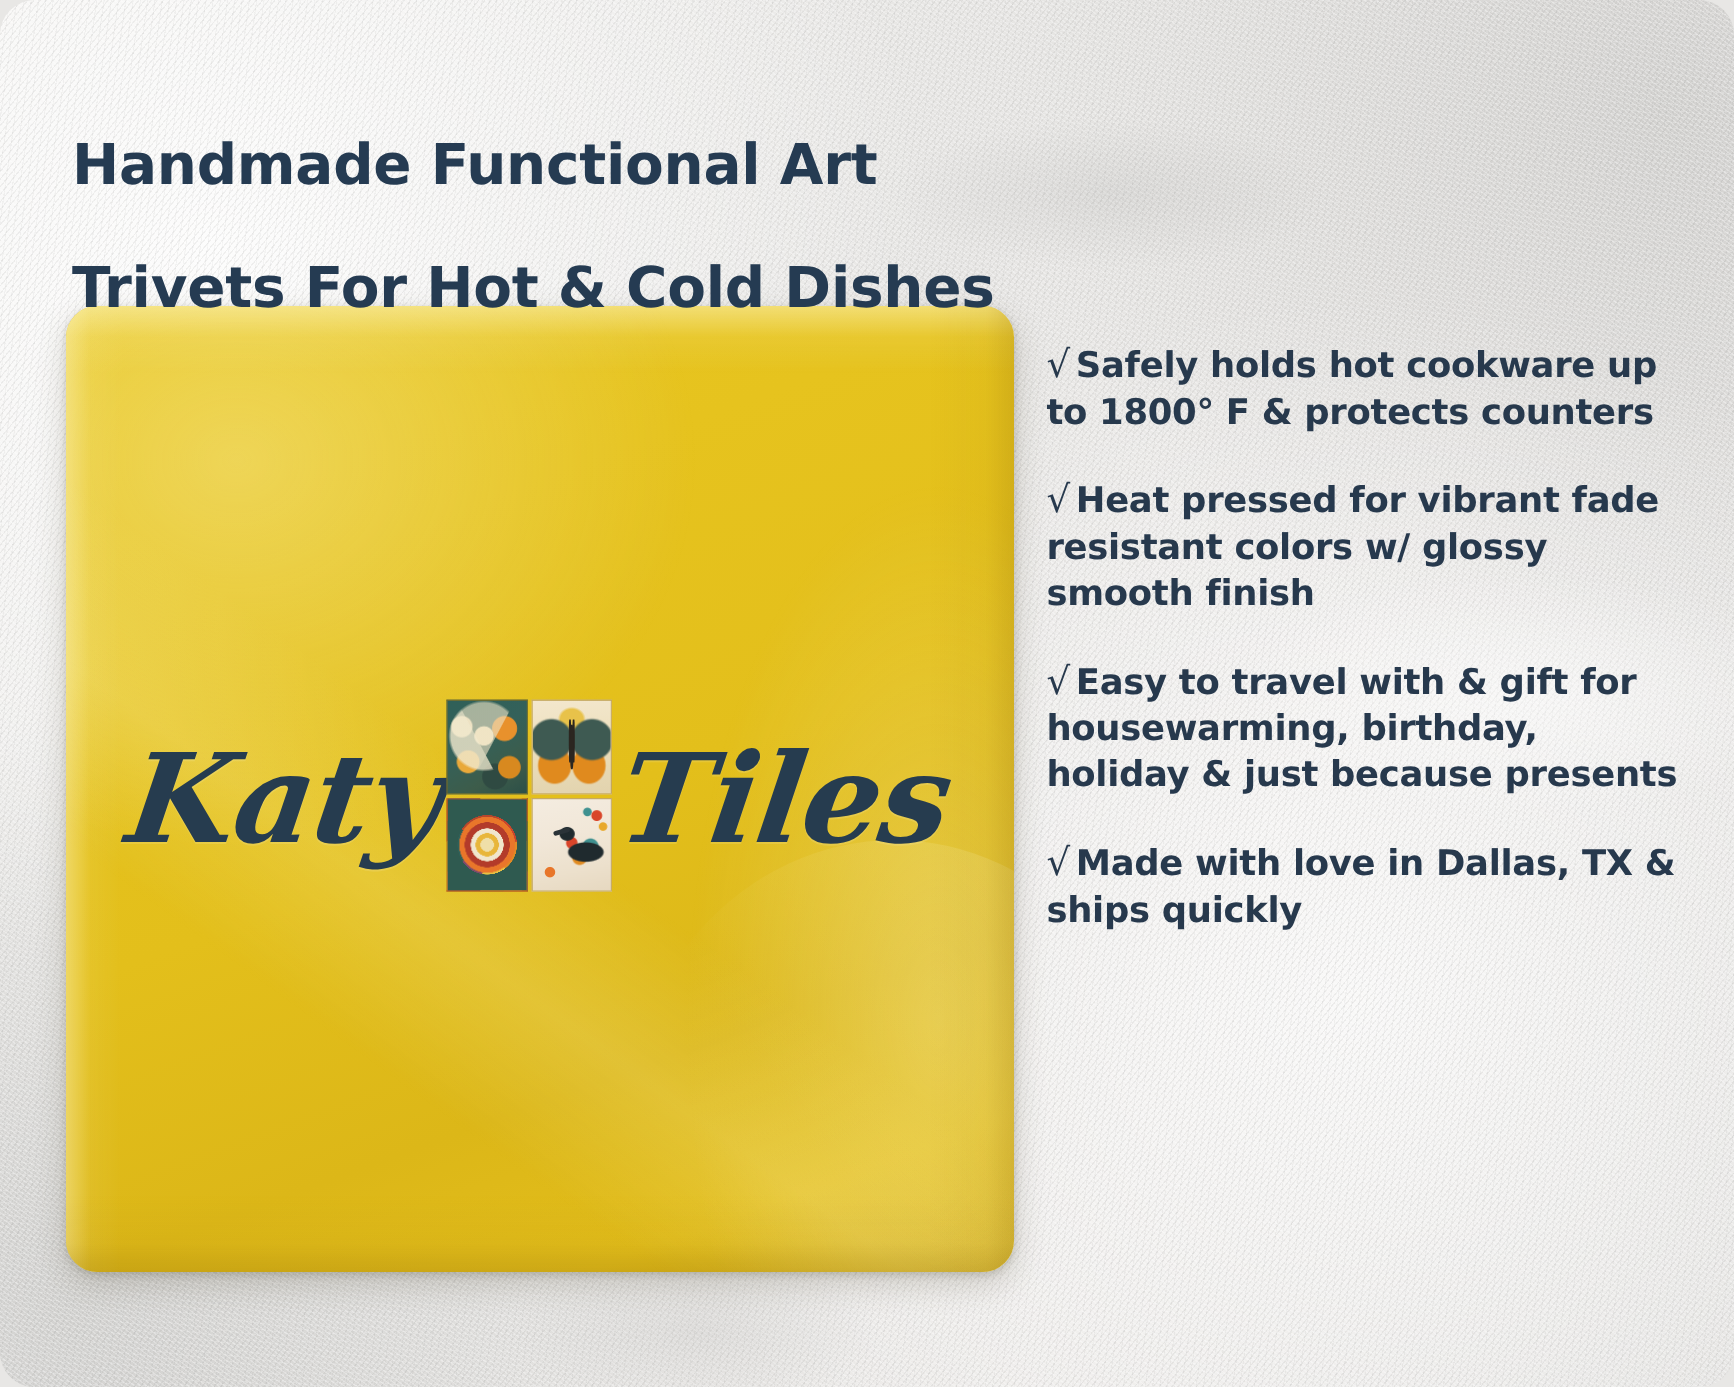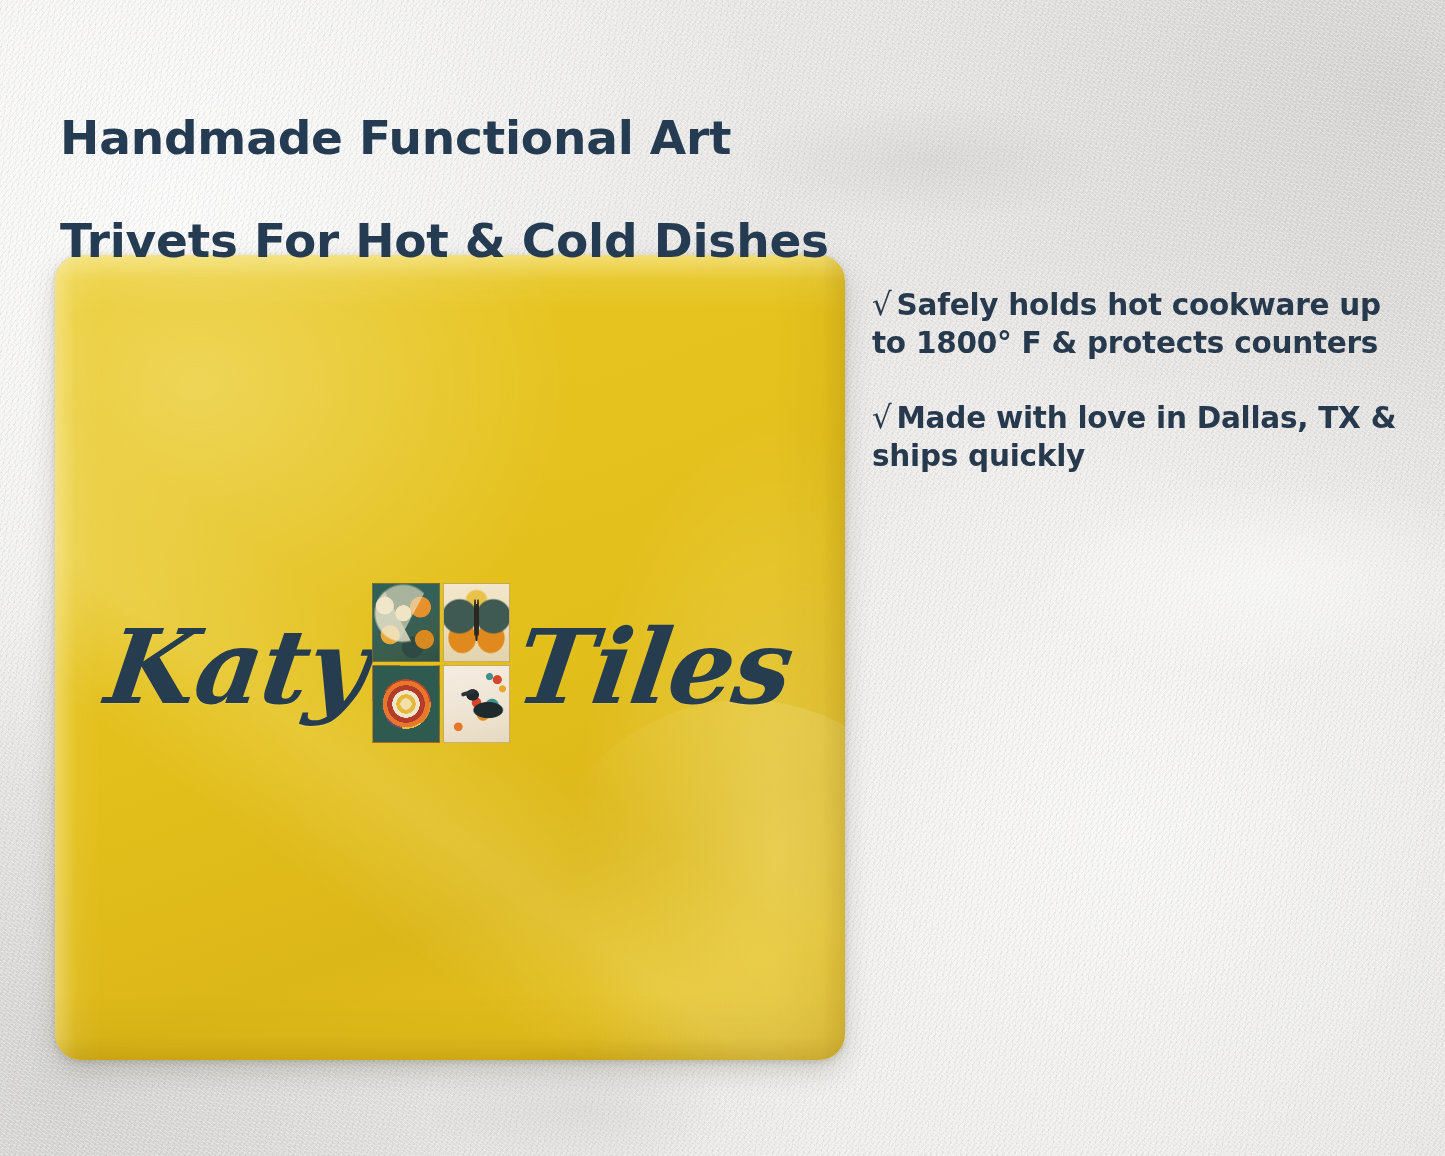--- a/index.html
+++ b/index.html
@@ -20,20 +20,21 @@
     position: absolute;
     inset: 0;
     background-color: #e9e8e6;
     background-image:
       radial-gradient(circle at 12% 18%, rgba(255,255,255,0.85) 0%, rgba(255,255,255,0) 38%),
       radial-gradient(circle at 78% 72%, rgba(255,255,255,0.7) 0%, rgba(255,255,255,0) 42%),
       radial-gradient(circle at 96% 8%, rgba(190,190,188,0.55) 0%, rgba(190,190,188,0) 30%),
       radial-gradient(circle at 4% 94%, rgba(186,186,184,0.5) 0%, rgba(186,186,184,0) 28%),
       linear-gradient(115deg, #f1f0ee 0%, #e6e5e3 45%, #eceae8 70%, #e2e1df 100%);
     overflow: hidden;
+    border-radius: 29px;
   }
   
   #page::before {
     content: "";
     position: absolute;
     inset: -20px;
     background-image:
       repeating-linear-gradient(37deg, rgba(255,255,255,0.30) 0 1px, rgba(0,0,0,0) 1px 3px),
       repeating-linear-gradient(-51deg, rgba(160,160,158,0.16) 0 1px, rgba(0,0,0,0) 1px 4px),
       repeating-linear-gradient(8deg, rgba(255,255,255,0.20) 0 1px, rgba(0,0,0,0) 1px 5px),
@@ -352,17 +353,23 @@
         <span class="logo-word tiles">Tiles</span>
       </div>
     </div>
   </div>
 
   <div class="features">
     <div class="feature">
       <span class="tick">√</span><span>Safely holds hot cookware up to 1800° F &amp; protects counters</span>
     </div>
     <div class="feature">
+      <span class="tick">√</span><span>Heat pressed for vibrant fade resistant colors w/ glossy smooth finish</span>
+    </div>
+    <div class="feature">
+      <span class="tick">√</span><span>Easy to travel with &amp; gift for housewarming, birthday, holiday &amp; just because presents</span>
+    </div>
+    <div class="feature">
       <span class="tick">√</span><span>Made with love in Dallas, TX &amp; ships quickly</span>
     </div>
   </div>
 
 </div>
 
 </body></html>

